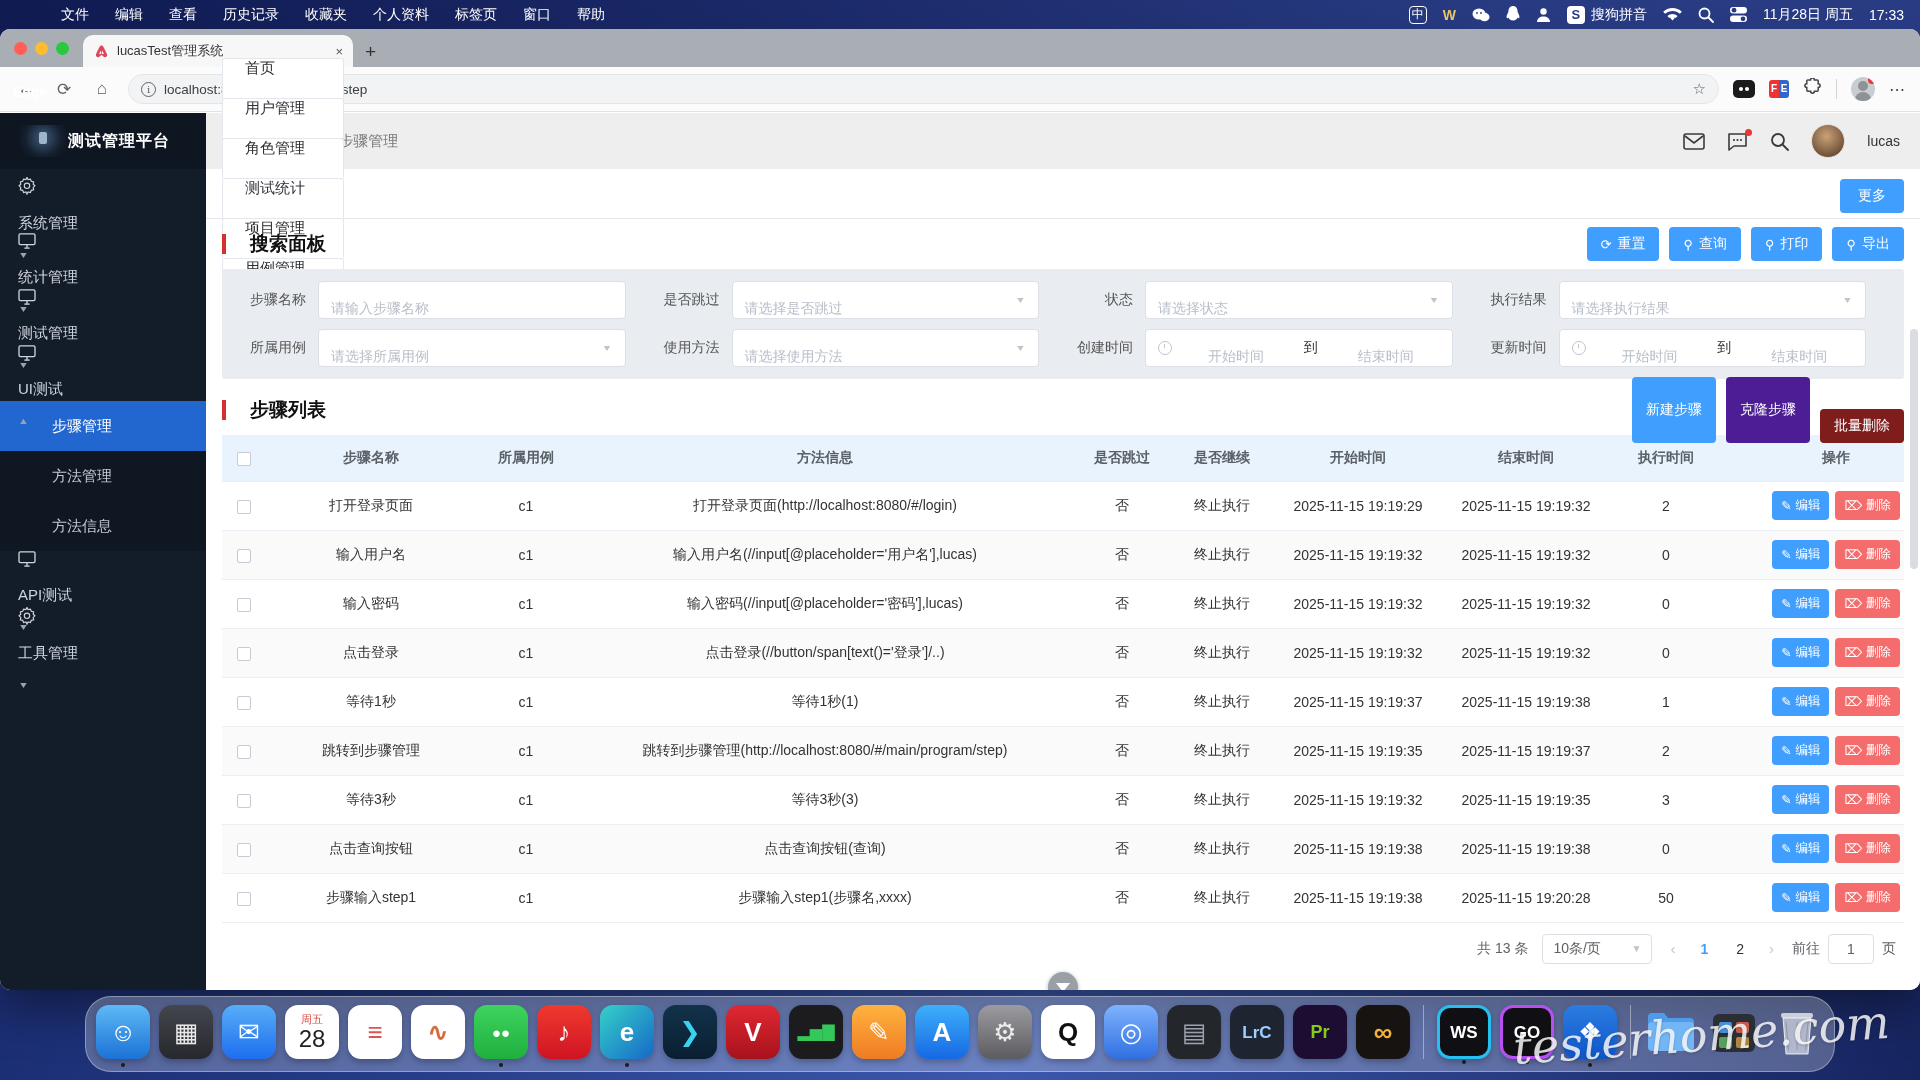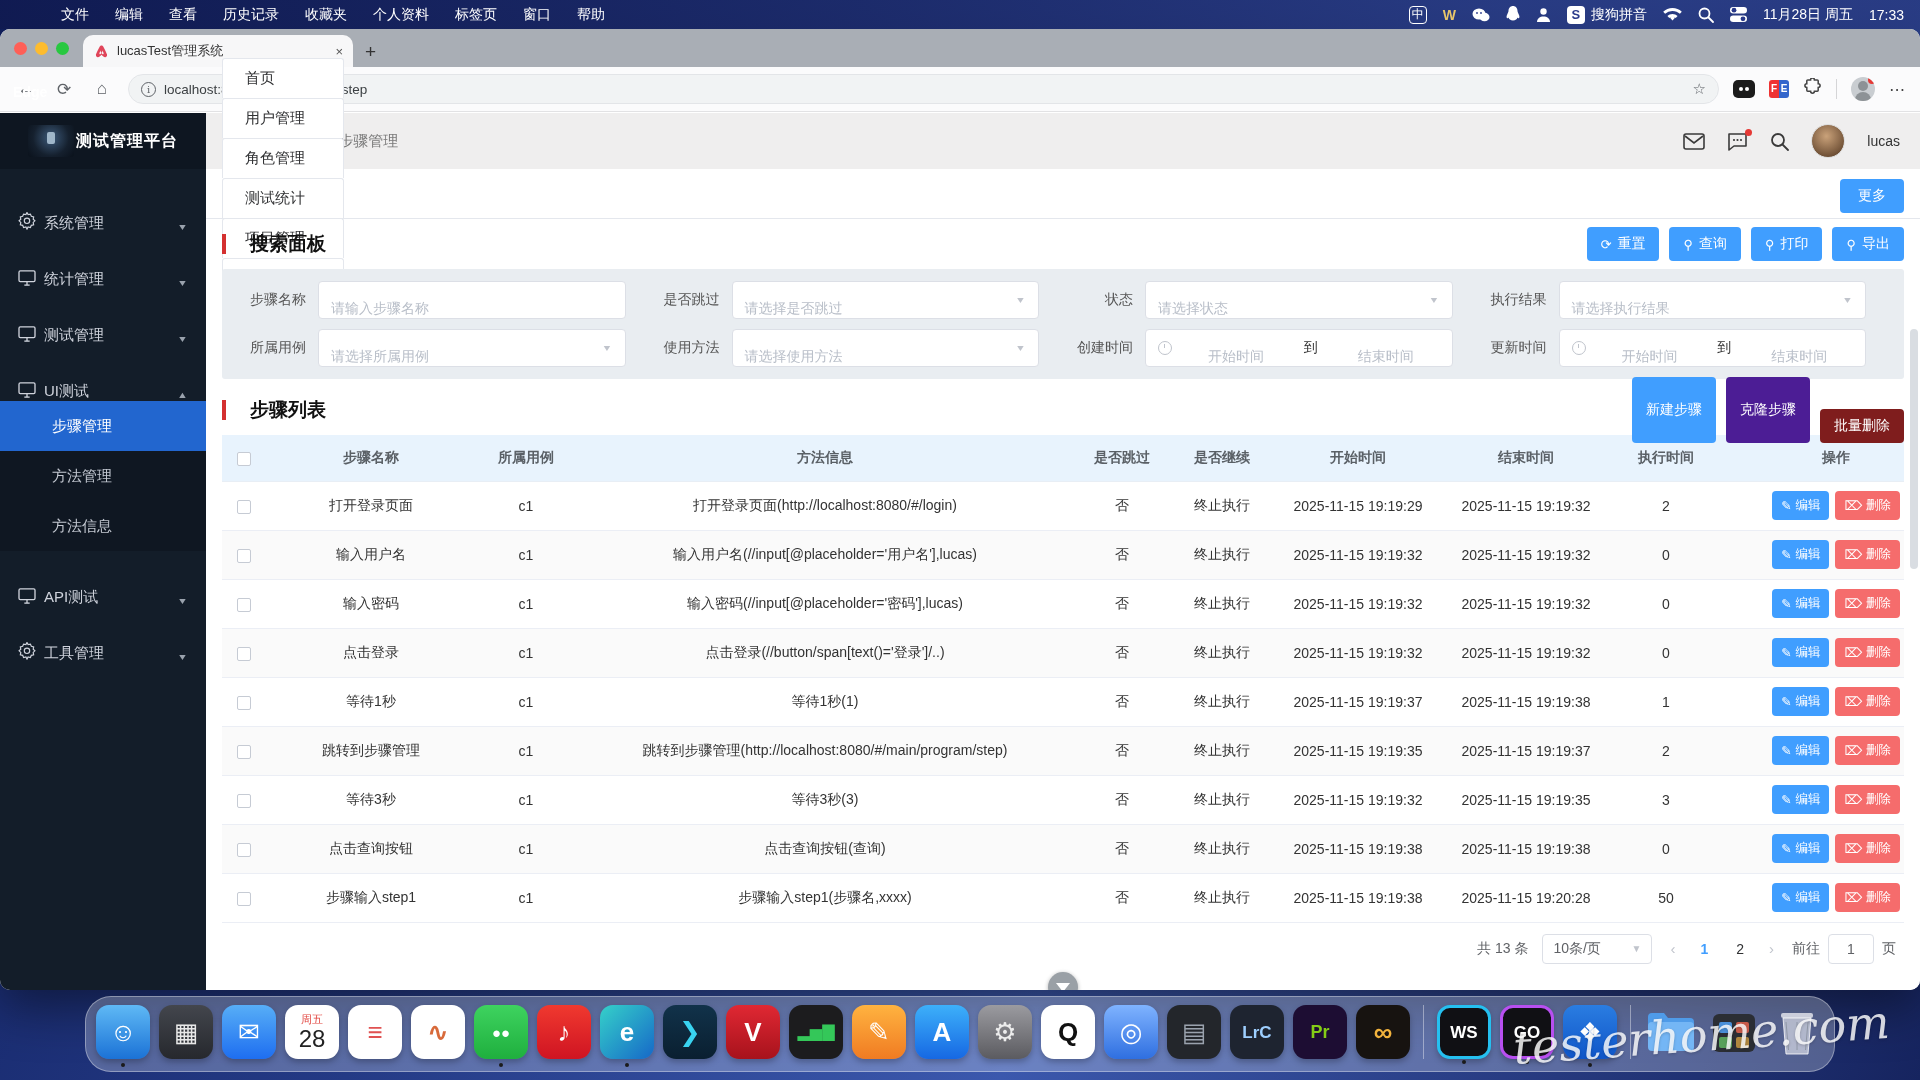--- a/index.html
+++ b/index.html
@@ -57,27 +57,27 @@
   .vdiv { width:1px; height:20px; background:#d5d5d7; }
   .tbavatar { width:24px; height:24px; background:#c9cdd1; border-radius:50%; position:relative; display:flex; align-items:flex-end; justify-content:center; overflow:hidden; }
   .tbavatar:after { content:""; width:10px; height:10px; border-radius:50%; background:#8d9296; position:absolute; top:4px; }
   .tbavatar:before { content:""; width:16px; height:9px; border-radius:8px 8px 0 0; background:#8d9296; position:absolute; bottom:0; }
   .tbavatar .dot { position:absolute; top:-1px; right:-1px; width:8px; height:8px; background:#e53935; border-radius:50%; z-index:2; }
   .more3 { color:#444; font-size:16px; letter-spacing:1px; }
 
   
   .app { position:absolute; top:84px; left:0; right:0; bottom:0; display:flex; }
   .sidebar { width:206px; background:#131d29; color:#cfd3dc; flex-shrink:0; display:flex; flex-direction:column; }
-  .logo { height:56px; display:flex; align-items:center; gap:2px; padding:0 28px; background:#0e1621; }
+  .logo { height:56px; display:flex; align-items:center; gap:2px; padding:0 20px; background:#0e1621; }
   .logoimg { width:46px; height:32px; border-radius:3px;
     background:radial-gradient(circle at 50% 40%,#3d5a7a 0%,#15202e 60%,#0a111b 100%); position:relative; }
   .logoimg:after { content:""; position:absolute; left:19px; top:7px; width:8px; height:12px; background:#9fb6c9; border-radius:2px; }
   .logotitle { color:#fff; font-size:16px; font-weight:700; letter-spacing:1px; }
   .menu { flex:1; padding-top:8px; }
-  .mi { height:56px; display:flex; align-items:flex-end; padding:0 18px; gap:8px; font-size:15px; color:#cfd3dc; }
+  .mi { height:56px; display:flex; align-items:flex-start; padding:0 18px; gap:16px; font-size:15px; color:#cfd3dc;flex-direction:column; }
   .mi svg { flex-shrink:0; }
   .mi .lbl { flex:1; }
   .mi .chev { font-size:11px; color:#9aa2ad; transform:scaleY(.8); }
   .submenu { background:#0f1722; }
   .smi { height:50px; display:flex; align-items:center; padding-left:52px; font-size:15px; color:#c3c8d1; }
   .smi.active { background:#2266cf; color:#fff; }
 
   .main { flex:1; display:flex; flex-direction:column; background:#fff; min-width:0; position:relative; }
   .pagehead { height:56px; background:#efeeee; display:flex; align-items:center; padding:0 20px; gap:16px; flex-shrink:0; }
   .collapse { display:flex; flex-direction:column; gap:4px; }
@@ -88,21 +88,21 @@
   .headright { margin-left:auto; display:flex; align-items:center; gap:22px; }
   .hicon { position:relative; color:#3a3a3a; display:flex; }
   .reddot { position:absolute; top:-3px; right:-4px; width:7px; height:7px; background:#e53935; border-radius:50%; }
   .useravatar { width:34px; height:34px; border-radius:50%;
     background:radial-gradient(circle at 45% 35%,#caa27a,#6e4f35 75%); border:1px solid #ddd; }
   .username { font-size:14px; color:#333; }
 
   .pagetabs { height:50px; border-bottom:1px solid #e4e7ed; display:flex; align-items:center;
     padding:8px 16px 0 16px; gap:0; flex-shrink:0; position:relative; }
   .ptab { height:40px; border:1px solid #e4e7ed; border-bottom:none; background:#fff; padding:0 22px;
-    display:flex; align-items:center; gap:8px; font-size:15px; color:#303133; margin-right:-1px; border-radius:3px 3px 0 0; }
+    display:flex; gap:8px; font-size:15px; color:#303133; margin-right:-1px; border-radius:3px 3px 0 0; }
   .ptab.active { color:#409eff; }
   .ptab .x { font-size:13px; color:#409eff; }
   .morebtn { position:absolute; right:16px; top:10px; background:#409eff; color:#fff; font-size:14px;
     padding:8px 18px; border-radius:4px; border:none; }
 
   .content { flex:1; padding:0 16px; overflow:hidden; position:relative; }
   .secrow { height:50px; display:flex; align-items:center; }
   .sectitle { display:flex; align-items:center; gap:24px; font-size:19px; font-weight:700; color:#111; }
   .redbar { width:4px; height:20px; background:#d43030; }
   .secbtns { margin-left:auto; display:flex; gap:10px; }

